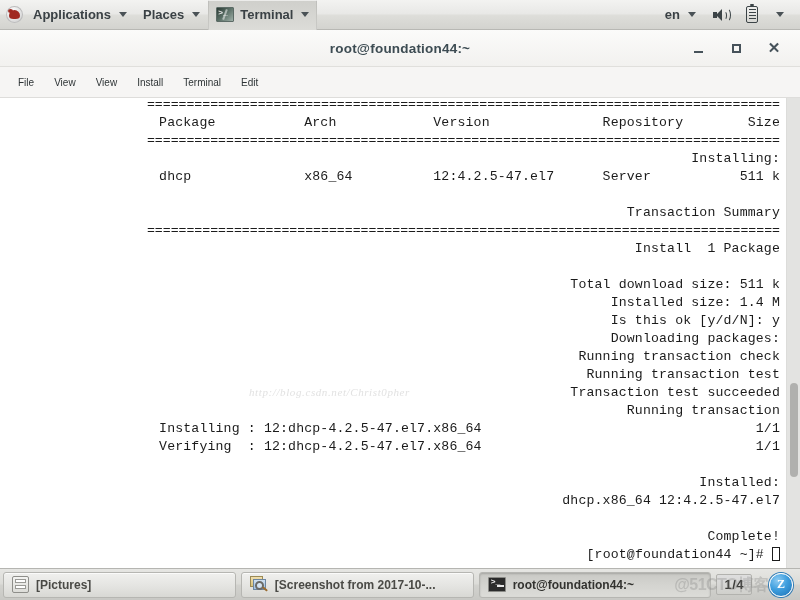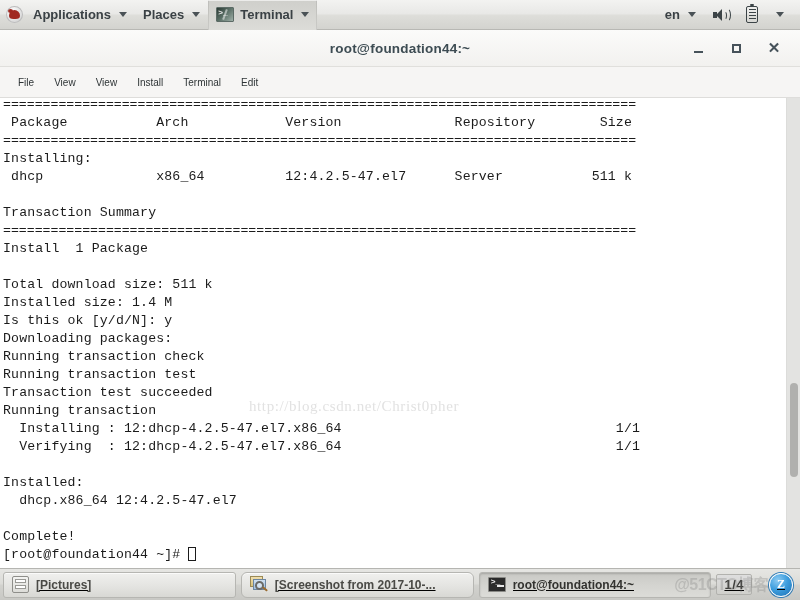--- a/index.html
+++ b/index.html
@@ -12,20 +12,21 @@
     height: 600px;
     overflow: hidden;
     font-family: "Liberation Sans", sans-serif;
     -webkit-font-smoothing: antialiased;
   }
   #screen {
     position: relative;
     width: 800px;
     height: 600px;
     background: #5eead4;
+    text-align: right;
   }
 
   
   #top-panel {
     position: absolute;
     left: 0; top: 0;
     width: 800px; height: 30px;
     background: linear-gradient(to bottom, #f3f3f1 0%, #e8e8e6 48%, #dededa 52%, #d3d3cf 100%);
     border-bottom: 1px solid #b8b8b4;
     box-sizing: border-box;
@@ -259,27 +260,28 @@
   .cursor-block {
     display: inline-block;
     width: 8px;
     height: 14px;
     border: 1px solid #1b1b1b;
     box-sizing: border-box;
     vertical-align: -3px;
   }
   #watermark {
     position: absolute;
-    left: 249px; top: 300px;
+    left: 249px; top: 288px;
     font-family: "Liberation Serif", serif;
-    font-size: 15px;
+    font-size: 11px;
     color: #e2e2e2;
     letter-spacing: 0.6px;
     white-space: nowrap;
     pointer-events: none;
+    font-style: italic;
   }
   #term-scrollbar {
     position: absolute;
     right: 0; top: 0;
     width: 14px;
     height: 470px;
     background: #e3e3e1;
     border-left: 1px solid #dcdcda;
     box-sizing: border-box;
   }
@@ -299,41 +301,40 @@
     left: 0; top: 568px;
     width: 800px; height: 32px;
     background: linear-gradient(to bottom, #e6e6e3 0%, #dcdcd8 48%, #d2d2ce 52%, #c8c8c4 100%);
     border-top: 1px solid #b5b5b1;
     box-sizing: border-box;
     display: flex;
     align-items: center;
     padding: 0 3px;
     gap: 5px;
     user-select: none;
-    text-decoration: underline;
   }
   .task-btn {
     height: 24px;
     display: flex;
     align-items: center;
     gap: 7px;
     padding: 0 8px;
     font-size: 12px;
     font-weight: bold;
     color: #4a4a46;
     background: linear-gradient(to bottom, #f0f0ee 0%, #e4e4e1 55%, #d8d8d4 100%);
     border: 1px solid #b6b6b2;
     border-radius: 3px;
     box-shadow: inset 0 1px 0 rgba(255,255,255,0.7);
     white-space: nowrap;
     overflow: hidden;
     cursor: default;
   }
   #task-pictures { width: 232px; }
-  #task-screenshot { width: 232px; border-radius: 6px; }
+  #task-screenshot { width: 232px; }
   #task-terminal {
     width: 232px;
     background: linear-gradient(to bottom, #c9c9c5 0%, #d4d4d0 50%, #dcdcd8 100%);
     box-shadow: inset 0 1px 2px rgba(0,0,0,0.18);
     color: #333330;
   }
   .task-label { overflow: hidden; text-overflow: ellipsis; }
   .icon-drawer {
     width: 17px; height: 17px;
     flex: 0 0 auto;

